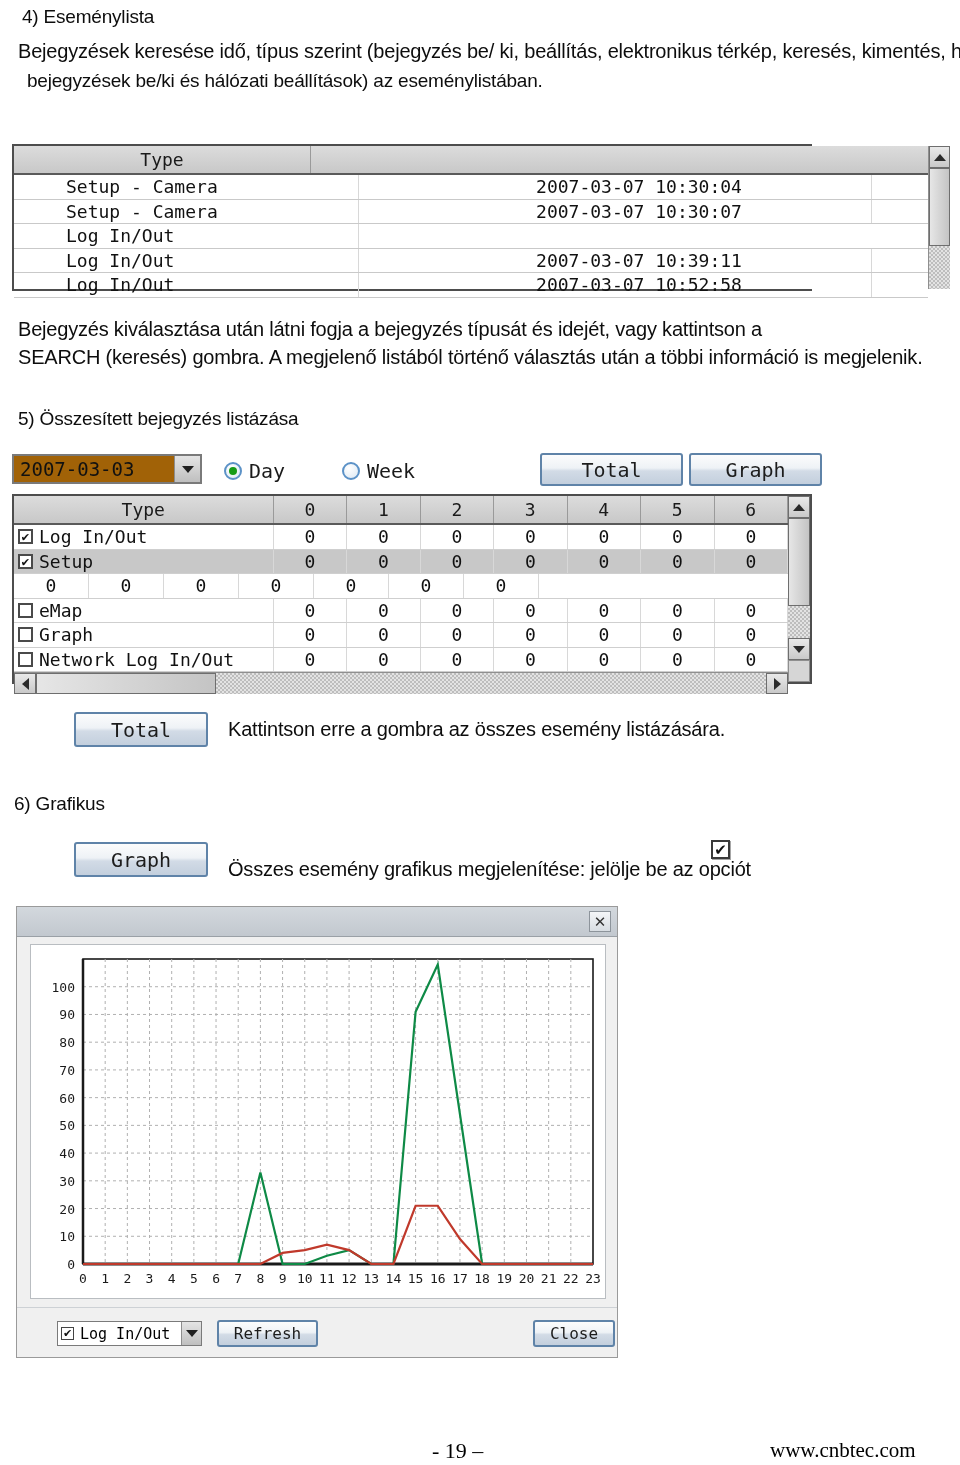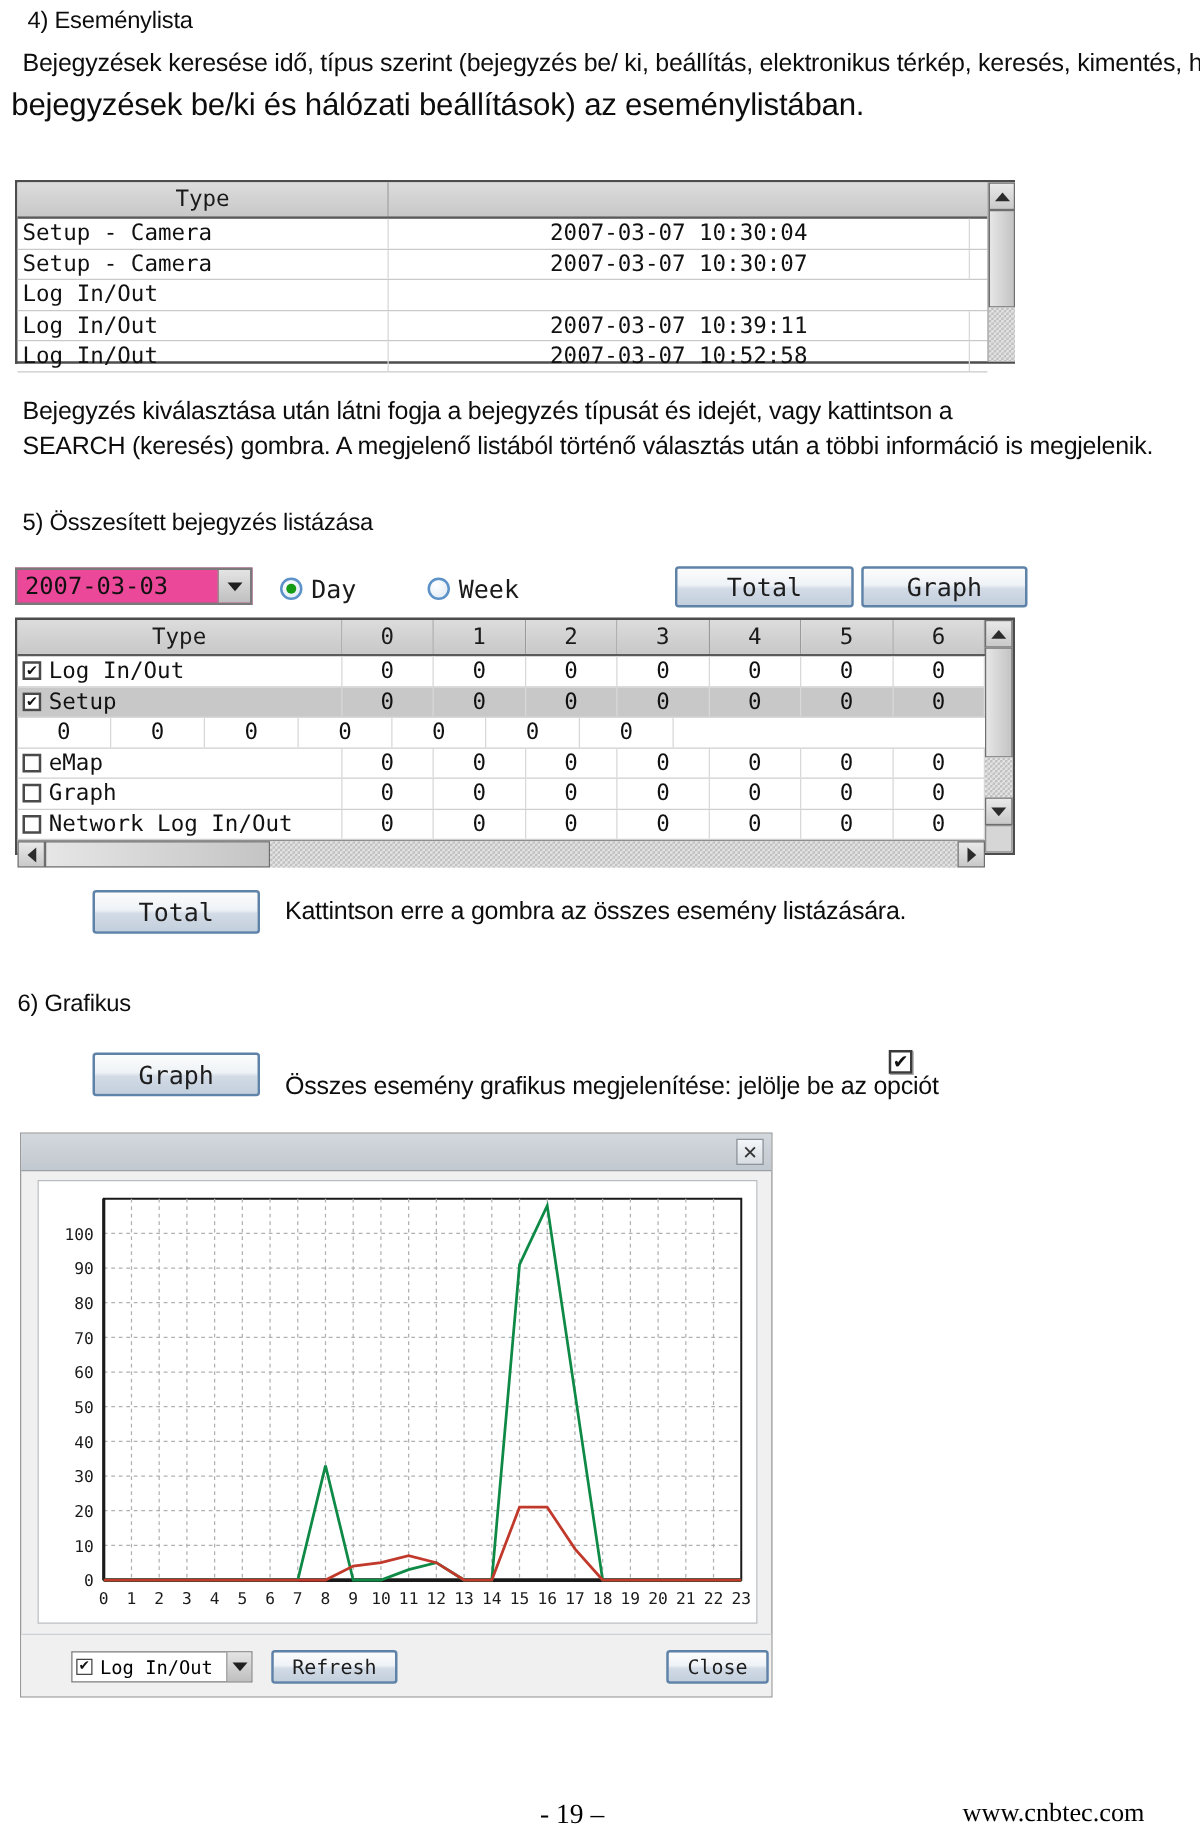--- a/index.html
+++ b/index.html
@@ -19,21 +19,21 @@
   
   .doc-text {
     position: absolute;
     font-family: "Liberation Sans", sans-serif;
     color: #0d0d0d;
     letter-spacing: -0.2px;
     white-space: nowrap;
   }
   #heading4 { left: 22px; top: 6px; font-size: 19px; }
   #para1-l1 { left: 18px; top: 40px; font-size: 20px; }
-  #para1-l2 { left: 9px; top: 70px; font-size: 25px; }
+  #para1-l2 { left: 27px; top: 70px; font-size: 19px; }
   #para2-l1 { left: 18px; top: 318px; font-size: 20px; }
   #para2-l2 { left: 18px; top: 346px; font-size: 20px; }
   #heading5 { left: 18px; top: 408px; font-size: 19px; }
   #total-desc { left: 228px; top: 718px; font-size: 20px; }
   #heading6 { left: 14px; top: 793px; font-size: 19px; }
   #graph-desc { left: 228px; top: 858px; font-size: 20px; }
 
   
   #footer-page {
     position: absolute; left: 432px; top: 1438px;
@@ -80,20 +80,21 @@
     display: flex; height: 23.5px;
     border-bottom: 1px solid #c9c9c9;
   }
   .elist-td {
     display: flex; align-items: center;
     font-size: 18px; color: #111;
     box-sizing: border-box;
     height: 100%;
     border-right: 1px solid #d8d8d8;
     padding: 0 4px;
+    margin-left: 48px;
   }
   .elist-td.type { width: 297px; justify-content: flex-start; }
   .elist-td.time { width: 465px; justify-content: center; }
   .elist-td.pad  { flex: 1 1 auto; border-right: none; }
 
   
   .vscroll {
     width: 22px; flex: 0 0 22px;
     background: #ebebeb;
     border-left: 1px solid #8f8f8f;
@@ -127,21 +128,21 @@
   }
 
   
   #summary-panel { left: 12px; top: 450px; width: 800px; height: 235px; }
 
   .sum-toolbar {
     position: absolute; left: 0; top: 0; width: 800px; height: 40px;
   }
   .combo {
     position: absolute; box-sizing: border-box;
-    background: #ec4899; border: 2px solid #7a7a7a;
+    background: #a16207; border: 2px solid #7a7a7a;
     display: flex; align-items: center;
   }
   #date-combo { left: 0px; top: 4px; width: 190px; height: 30px; }
   #date-combo .combo-text {
     flex: 1 1 auto; padding-left: 6px;
     font-family: "DejaVu Sans Mono", monospace; font-size: 19px; color: #111;
   }
   .combo-arrowbox {
     width: 26px; height: 100%;
     background: linear-gradient(#e4e4e4,#bfbfbf);

